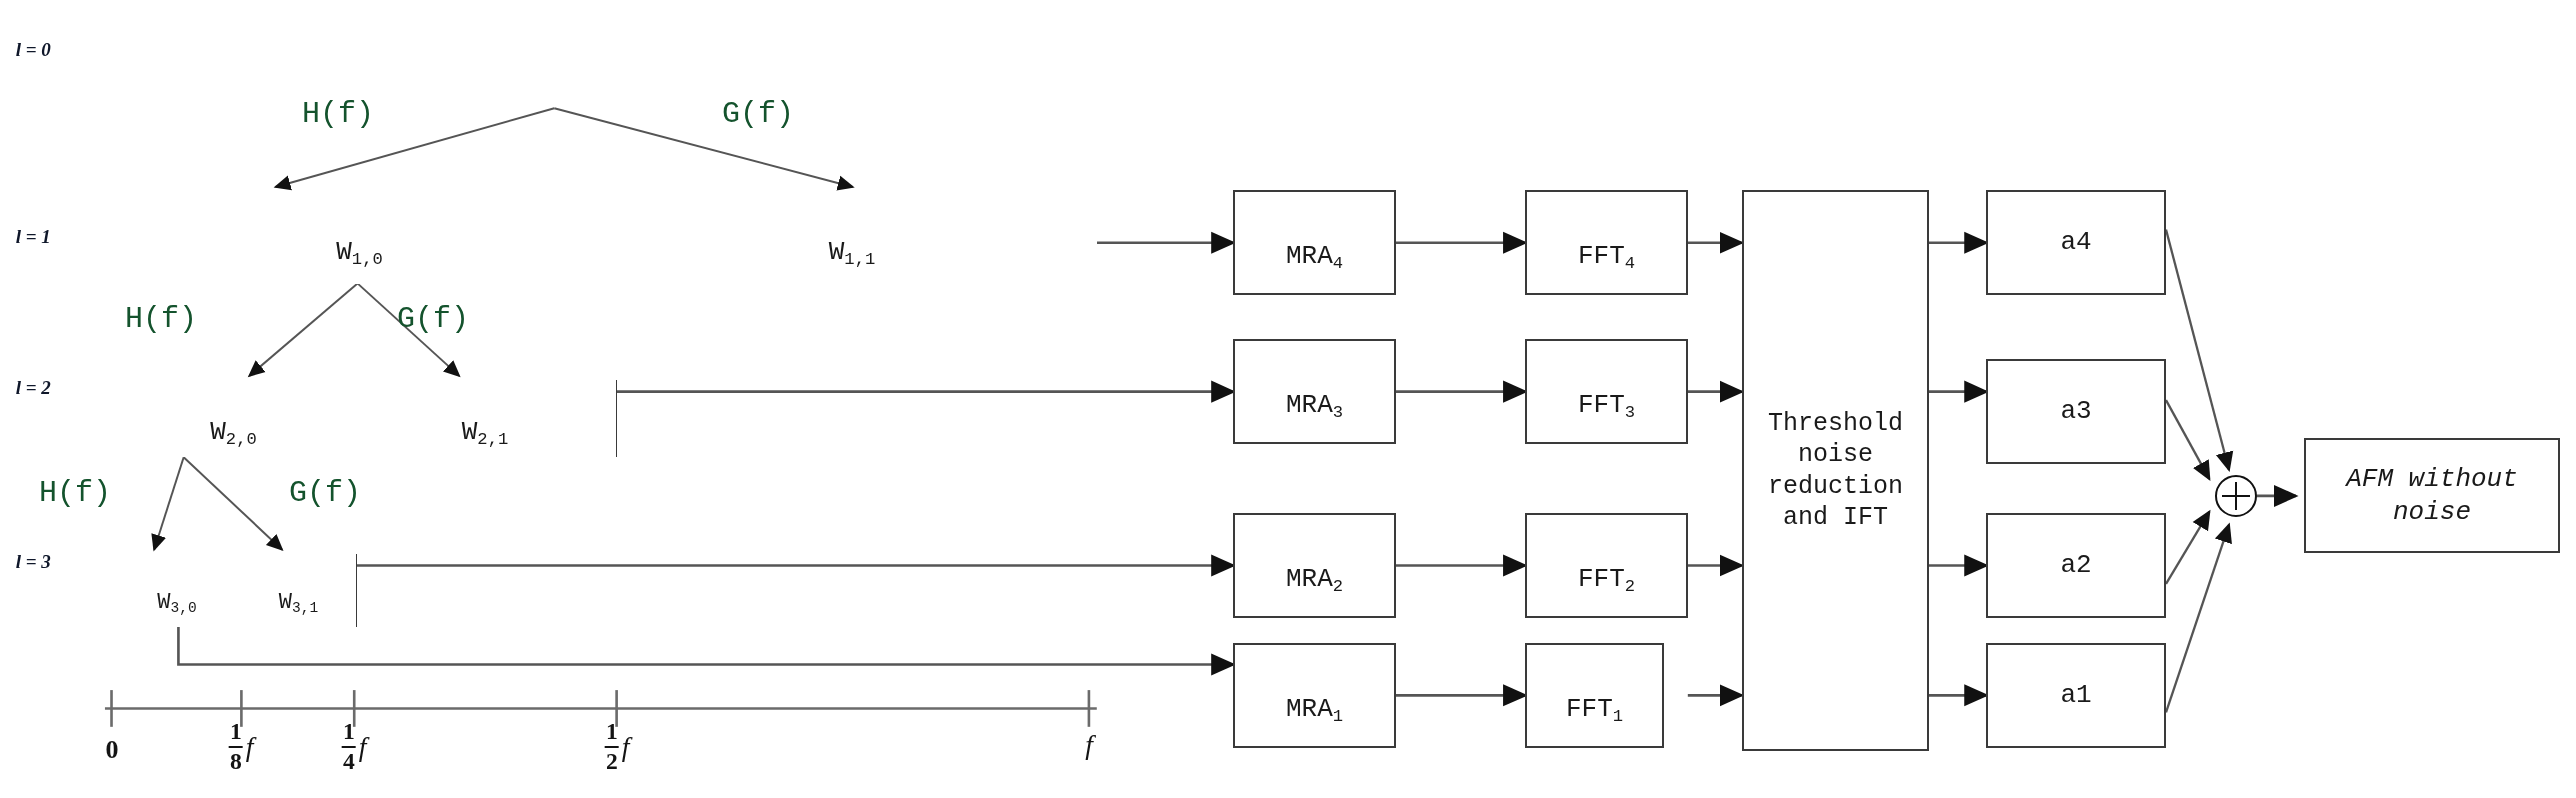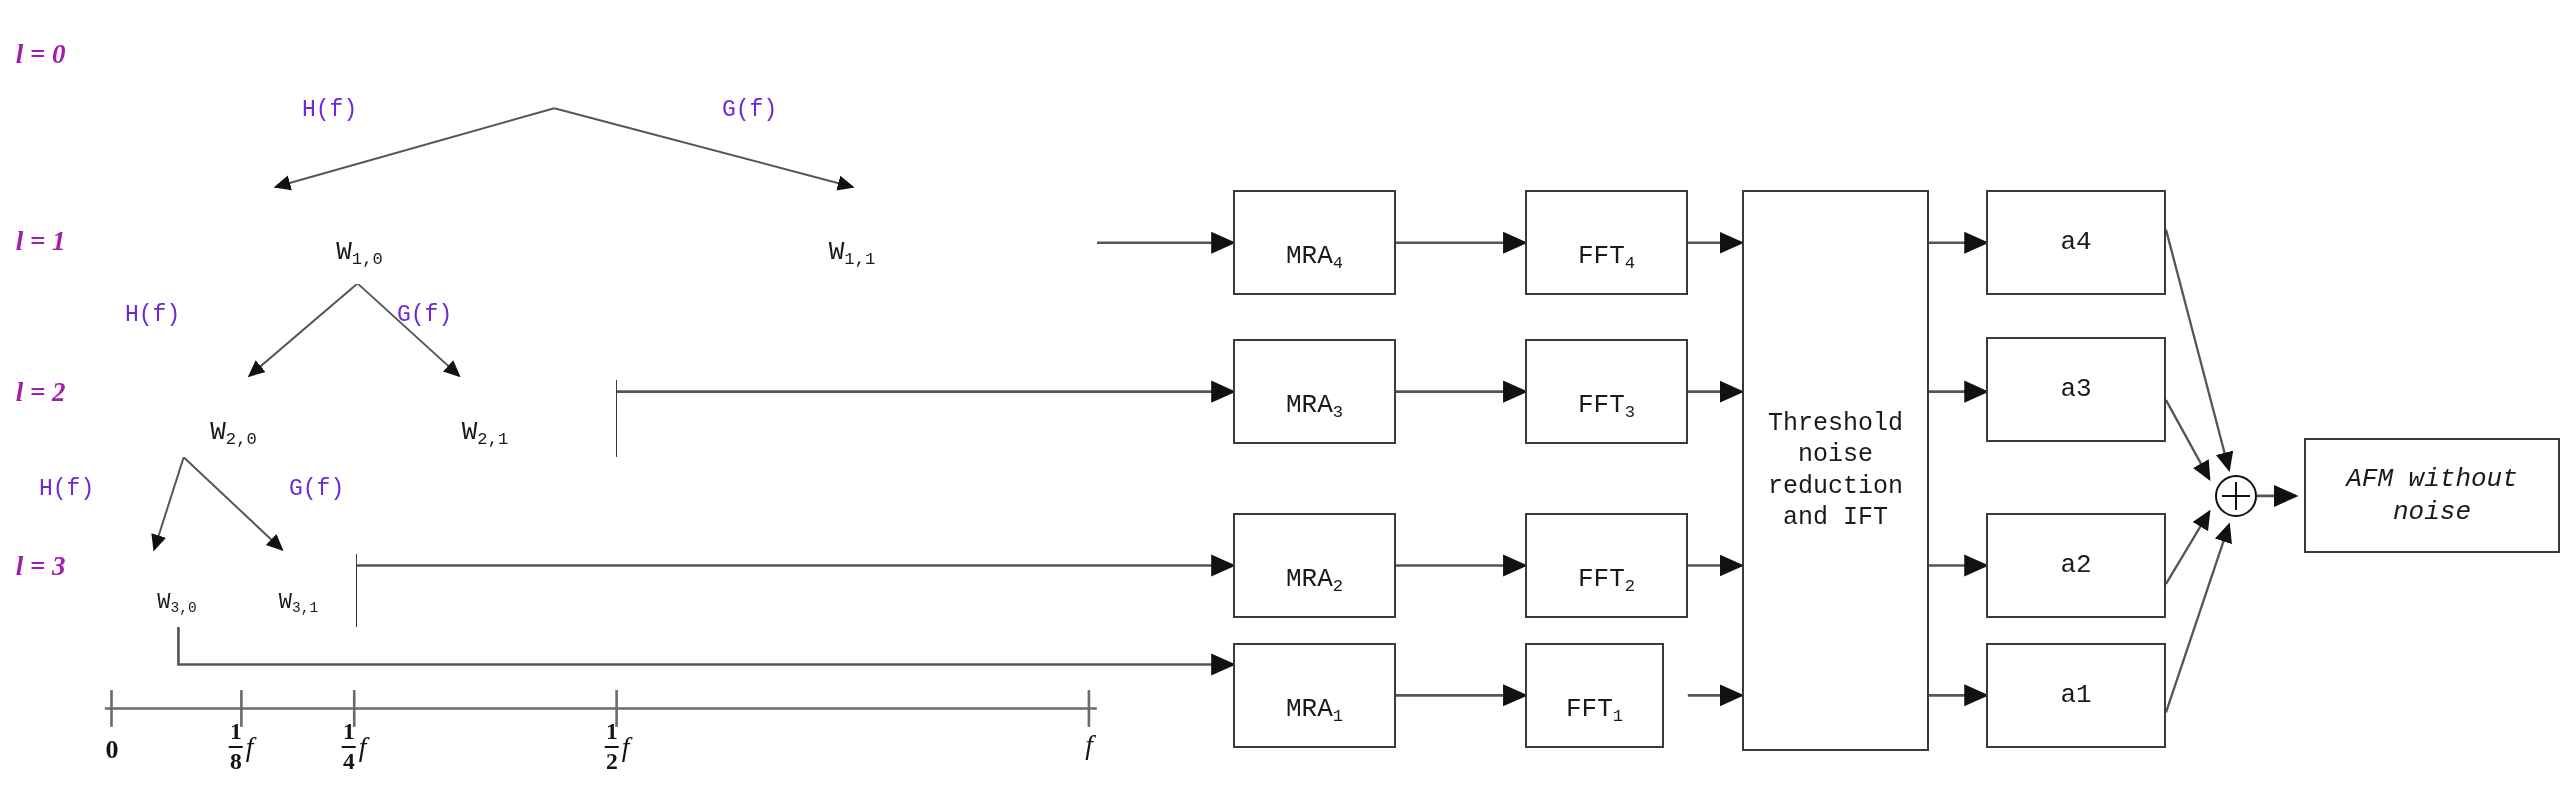--- a/index.html
+++ b/index.html
@@ -25,31 +25,31 @@
     text-align:center;
     font-family:"Liberation Mono","DejaVu Sans Mono",monospace;
     font-size:26px;
     line-height:1.18;
     color:#1a1a1a;
     white-space:pre-line;
   }
   .lvl-label{
     position:absolute;
     font-family:"Liberation Serif","DejaVu Serif",serif;
-    font-size:27px;
+    font-size:19px;
     font-weight:bold;
     font-style:italic;
-    color:#a21caf;
+    color:#0f172a;
     white-space:nowrap;
   }
   .edge-label{
     position:absolute;
     font-family:"Liberation Mono","DejaVu Sans Mono",monospace;
-    font-size:23px;
-    color:#6d28d9;
+    font-size:30px;
+    color:#14532d;
     white-space:nowrap;
   }
   .divider{
     position:absolute;
     width:2px;
     background:#3a3a3a;
   }
   .axis-tick-label{
     position:absolute;
     font-family:"Liberation Serif","DejaVu Serif",serif;
@@ -300,21 +300,21 @@
   <div class="box" style="left:1742px;top:190px;width:187px;height:561px;font-size:25px;line-height:1.25;">
     <span>Threshold
 noise
 reduction
 and IFT</span>
   </div>
 
   <div class="box" style="left:1986px;top:190px;width:180px;height:105px;">
     <span>a4</span>
   </div>
-  <div class="box" style="left:1986px;top:337px;width:180px;height:105px;">
+  <div class="box" style="left:1986px;top:359px;width:180px;height:105px;">
     <span>a3</span>
   </div>
   <div class="box" style="left:1986px;top:513px;width:180px;height:105px;">
     <span>a2</span>
   </div>
   <div class="box" style="left:1986px;top:643px;width:180px;height:105px;">
     <span>a1</span>
   </div>
 
   <div class="plusnode" style="left:2215px;top:475px;"></div>

